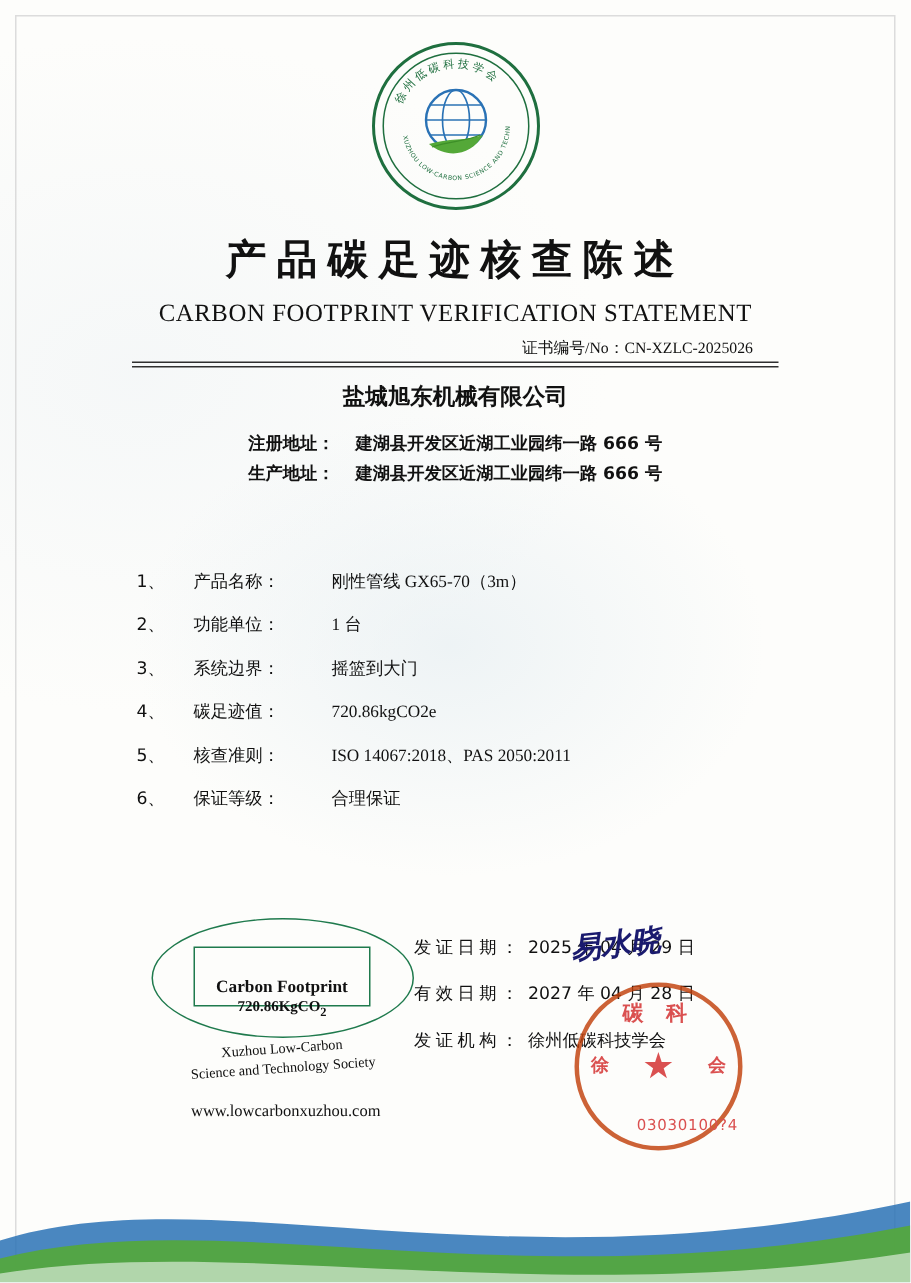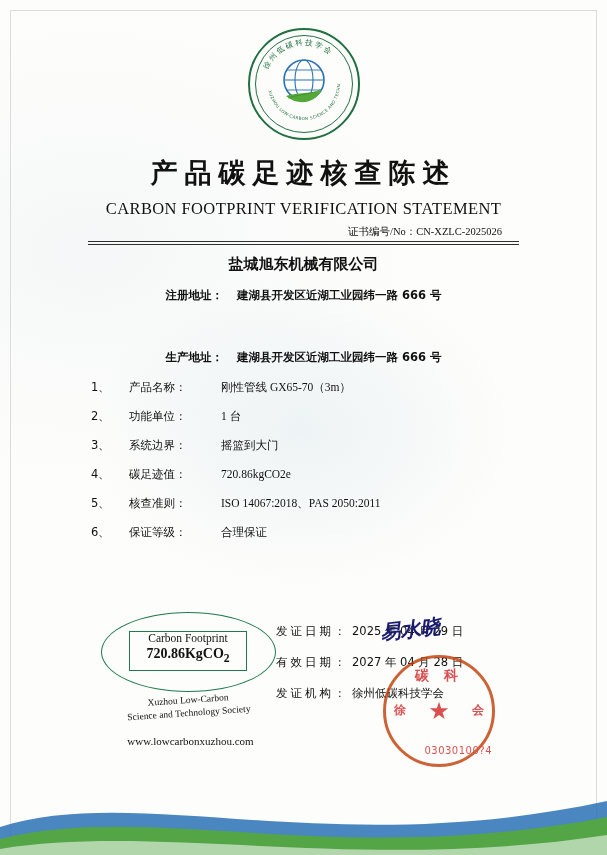--- a/index.html
+++ b/index.html
@@ -113,21 +113,21 @@
     position: absolute;
     left: 0; right: 0;
     text-align: center;
     font-size: 11.5px;
     color: #111;
     font-family: "DejaVu Sans", sans-serif;
   }
   .addr-row .lbl { font-weight: bold; margin-right: 14px; }
   .addr-row .val { font-weight: bold; }
   .addr-row.a1 { top: 288px; }
-  .addr-row.a2 { top: 308px; margin-top: 42px; }
+  .addr-row.a2 { top: 308px; }
   
   .section-head {
     position: absolute;
     top: 352px;
     left: 88px;
     font-size: 12.5px;
     font-weight: bold;
     color: #111;
     font-family: "DejaVu Sans", sans-serif;
   }
@@ -168,22 +168,22 @@
   .fp-box {
     position: absolute;
     left: 33px; top: 19px;
     width: 118px; height: 40px;
     border: 1px solid #1f7a4d;
     box-sizing: border-box;
     text-align: center;
     font-family: "Liberation Serif", serif;
     color: #111;
   }
-  .fp-box .l1 { font-size: 11.5px; font-weight: normal; margin-top: 0; }
-  .fp-box .l2 { font-size: 14px; font-weight: bold; margin-top: 2px; }
+  .fp-box .l1 { font-size: 11.5px; font-weight: bold; margin-top: 20px; }
+  .fp-box .l2 { font-size: 10px; font-weight: bold; margin-top: 2px; }
   .fp-sub {
     position: absolute;
     left: 0; top: 82px;
     width: 185px;
     text-align: center;
     font-family: "Liberation Serif", serif;
     font-size: 9.5px;
     color: #111;
     line-height: 13px;
     transform: rotate(-4deg);

